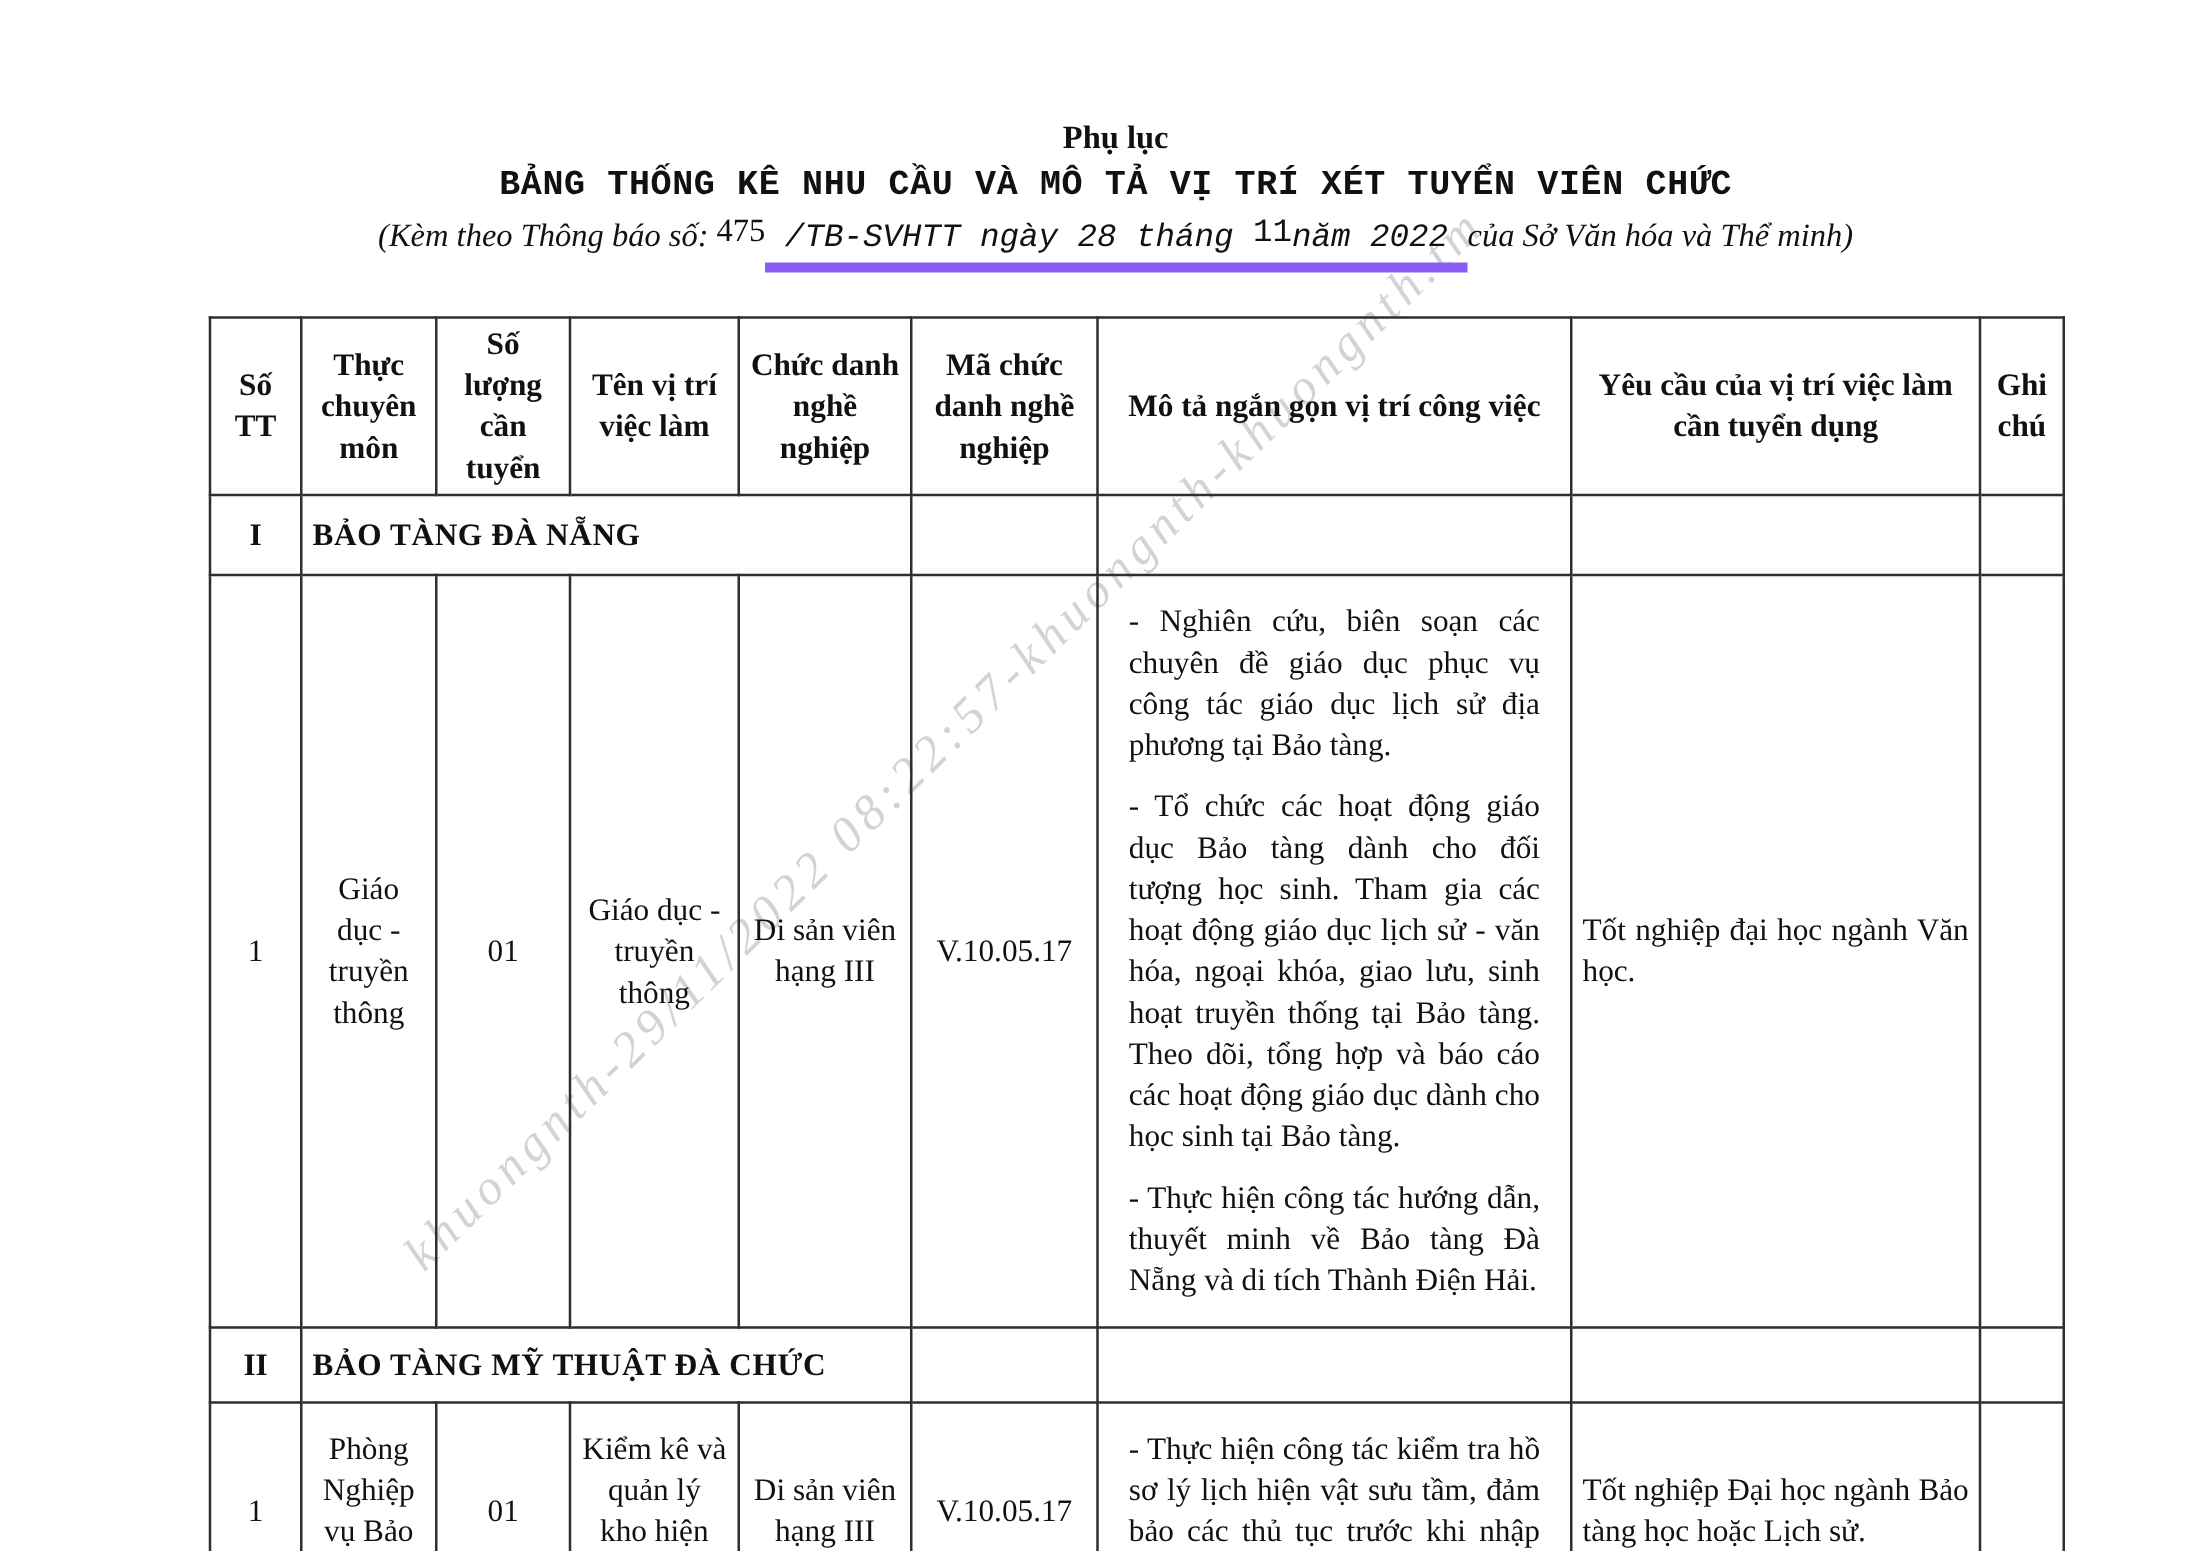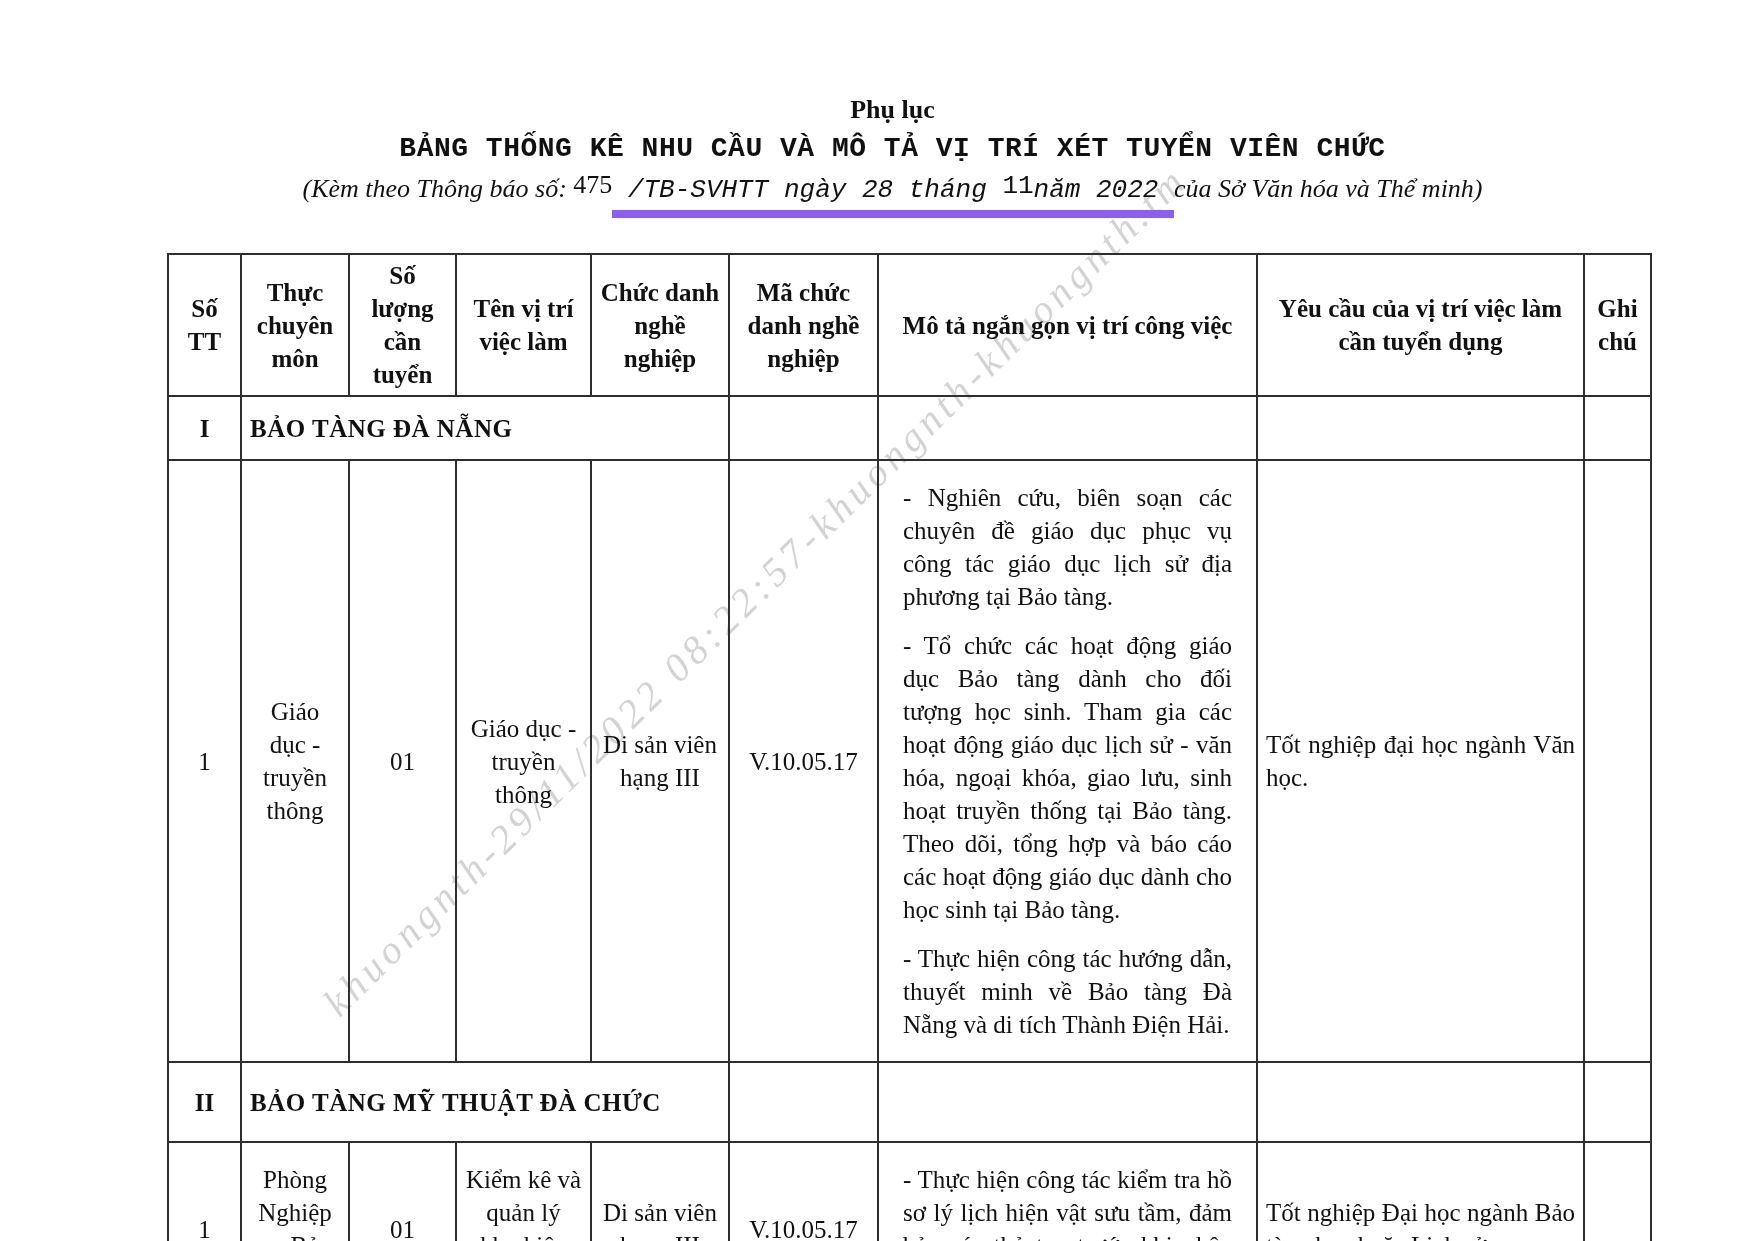--- a/index.html
+++ b/index.html
@@ -142,21 +142,21 @@
       <td class="center">V.10.05.17</td>
       <td class="desc">
         <p>- Nghiên cứu, biên soạn các chuyên đề giáo dục phục vụ công tác giáo dục lịch sử địa phương tại Bảo tàng.</p>
         <p>- Tổ chức các hoạt động giáo dục Bảo tàng dành cho đối tượng học sinh. Tham gia các hoạt động giáo dục lịch sử - văn hóa, ngoại khóa, giao lưu, sinh hoạt truyền thống tại Bảo tàng. Theo dõi, tổng hợp và báo cáo các hoạt động giáo dục dành cho học sinh tại Bảo tàng.</p>
         <p>- Thực hiện công tác hướng dẫn, thuyết minh về Bảo tàng Đà Nẵng và di tích Thành Điện Hải.</p>
       </td>
       <td class="req">Tốt nghiệp đại học ngành Văn học.</td>
       <td></td>
     </tr>
 
-    <tr style="height:80px">
+    <tr style="height:60px">
       <td class="section-no">II</td>
       <td class="section-name" colspan="4">BẢO TÀNG MỸ THUẬT ĐÀ CHỨC</td>
       <td></td>
       <td></td>
       <td></td>
       <td></td>
     </tr>
 
     <tr style="height:152px">
       <td class="center">1</td>

